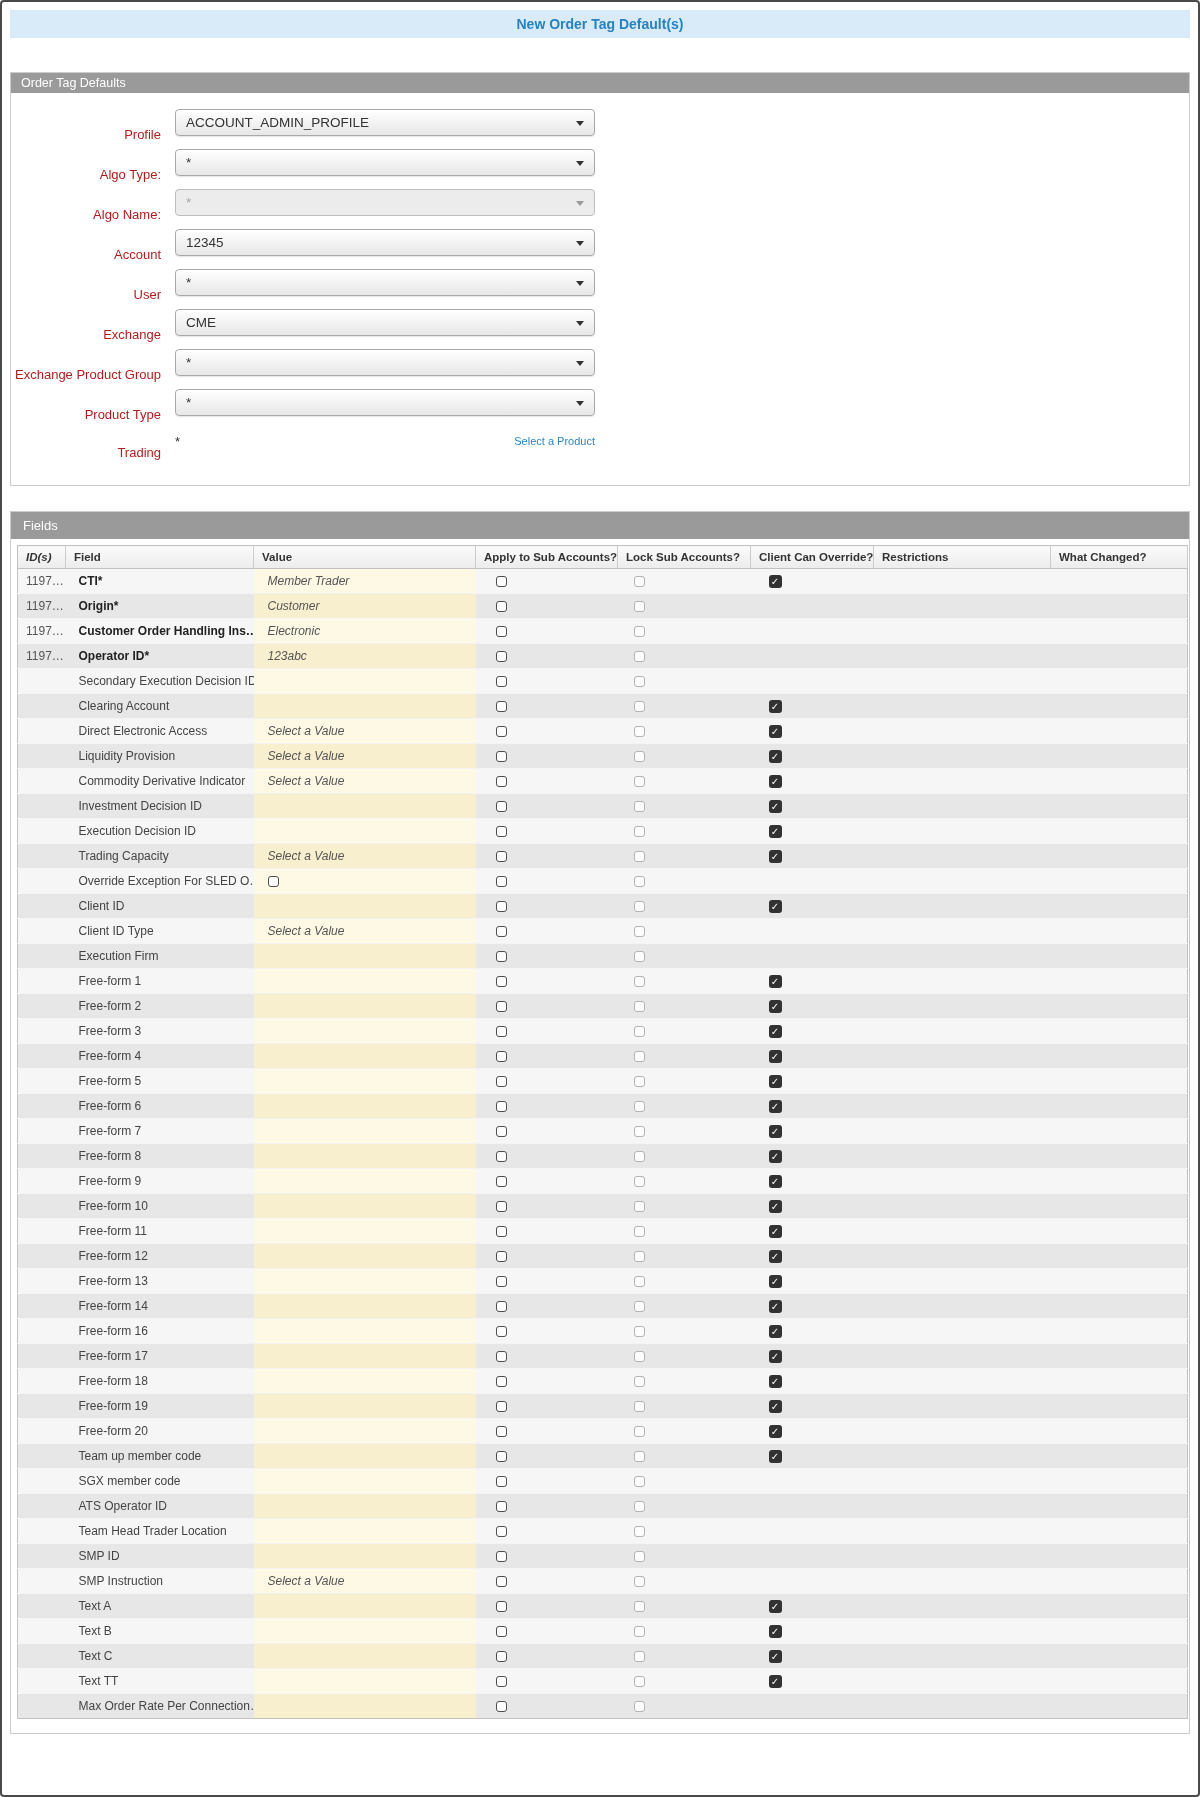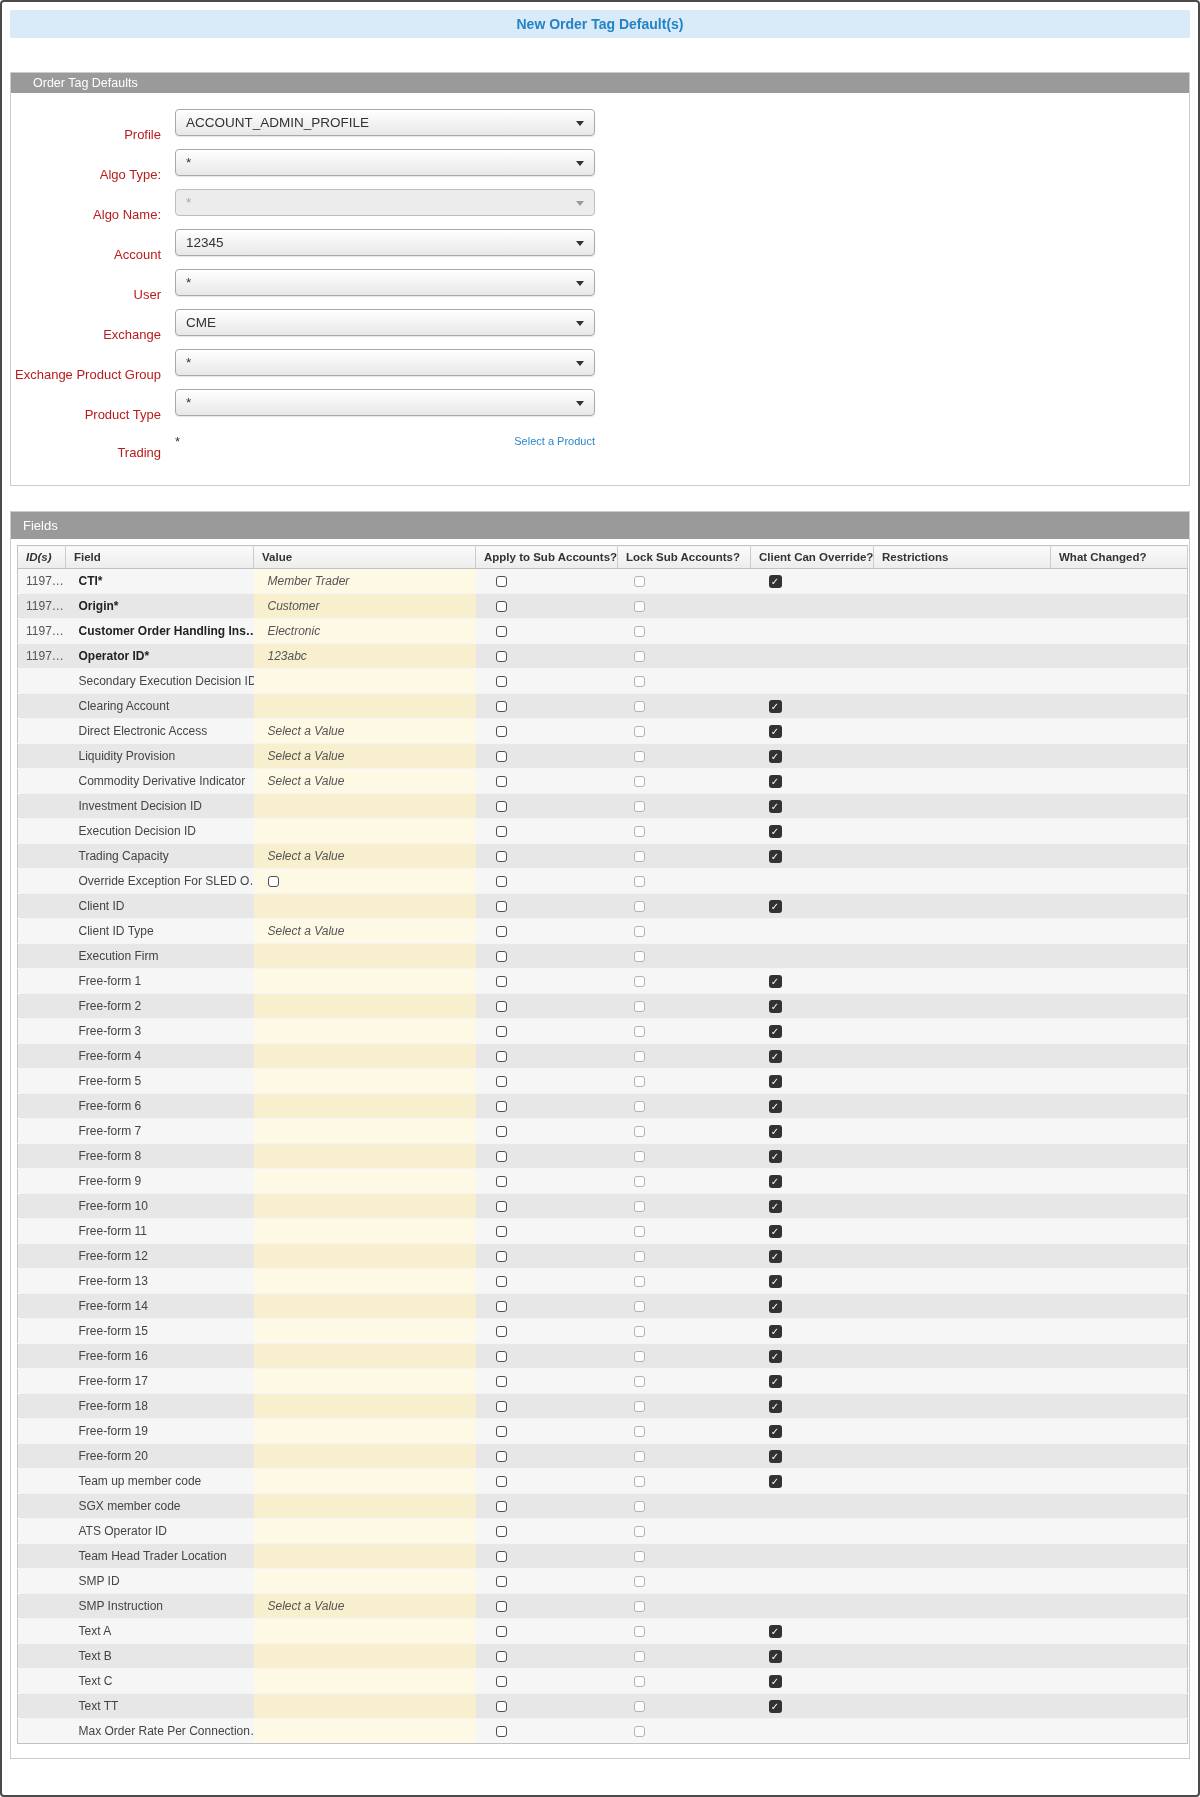--- a/index.html
+++ b/index.html
@@ -5,21 +5,21 @@
   html,body{margin:0;padding:0;background:#ffffff;}
   body{font-family:"Liberation Sans","DejaVu Sans",sans-serif;}
   .page{width:1200px;height:1797px;box-sizing:border-box;border:2px solid #4a4a4a;border-radius:4px;background:#fff;overflow:hidden;}
 
   
   .title-bar{margin:8px 8px 0 8px;height:28px;line-height:28px;background:#d9eaf8;text-align:center;
     font-weight:bold;font-size:14px;color:#2383c4;}
 
   
   .section{margin:0 8px;border:1px solid #cccccc;background:#fff;box-sizing:border-box;}
-  .sec-hdr{background:#9a9a9a;color:#ffffff;font-size:12.5px;padding:3px 22px;}
+  .sec-hdr{background:#9a9a9a;color:#ffffff;font-size:12.5px;padding:3px 10px;}
   .section.otd{margin-top:34px;}
   .section.fields{margin-top:25px;padding-bottom:8px;}
   .section.fields .sec-hdr{padding:6px 12px;font-size:13px;}
 
   
   .form-body{padding:16px 0 32px 0;}
   .form-row{display:flex;align-items:center;height:27px;margin-bottom:13px;}
   .form-label{flex:0 0 150px;text-align:right;font-size:13px;color:#b91c1c;margin-top:23px;}
   .dropdown{margin-left:14px;width:420px;height:27px;box-sizing:border-box;border:1px solid #a9a9a9;border-radius:4px;
     background:linear-gradient(#ffffff,#e7e7e7);display:flex;align-items:center;position:relative;
@@ -495,30 +495,20 @@
     <td class="c-id"></td>
     <td class="c-field">Free-form 14</td>
     <td class="c-value"></td>
     <td class="p-apply"><span class="cb"></span></td>
     <td class="p-lock"><span class="cb cb-lock"></span></td>
     <td class="p-client"><span class="cb cb-checked">✓</span></td>
     <td></td>
     <td></td>
   </tr>
 
-  <tr>
-    <td class="c-id"></td>
-    <td class="c-field">Free-form 15</td>
-    <td class="c-value"></td>
-    <td class="p-apply"><span class="cb"></span></td>
-    <td class="p-lock"><span class="cb cb-lock"></span></td>
-    <td class="p-client"><span class="cb cb-checked">✓</span></td>
-    <td></td>
-    <td></td>
-  </tr>
 
   <tr>
     <td class="c-id"></td>
     <td class="c-field">Free-form 16</td>
     <td class="c-value"></td>
     <td class="p-apply"><span class="cb"></span></td>
     <td class="p-lock"><span class="cb cb-lock"></span></td>
     <td class="p-client"><span class="cb cb-checked">✓</span></td>
     <td></td>
     <td></td>

